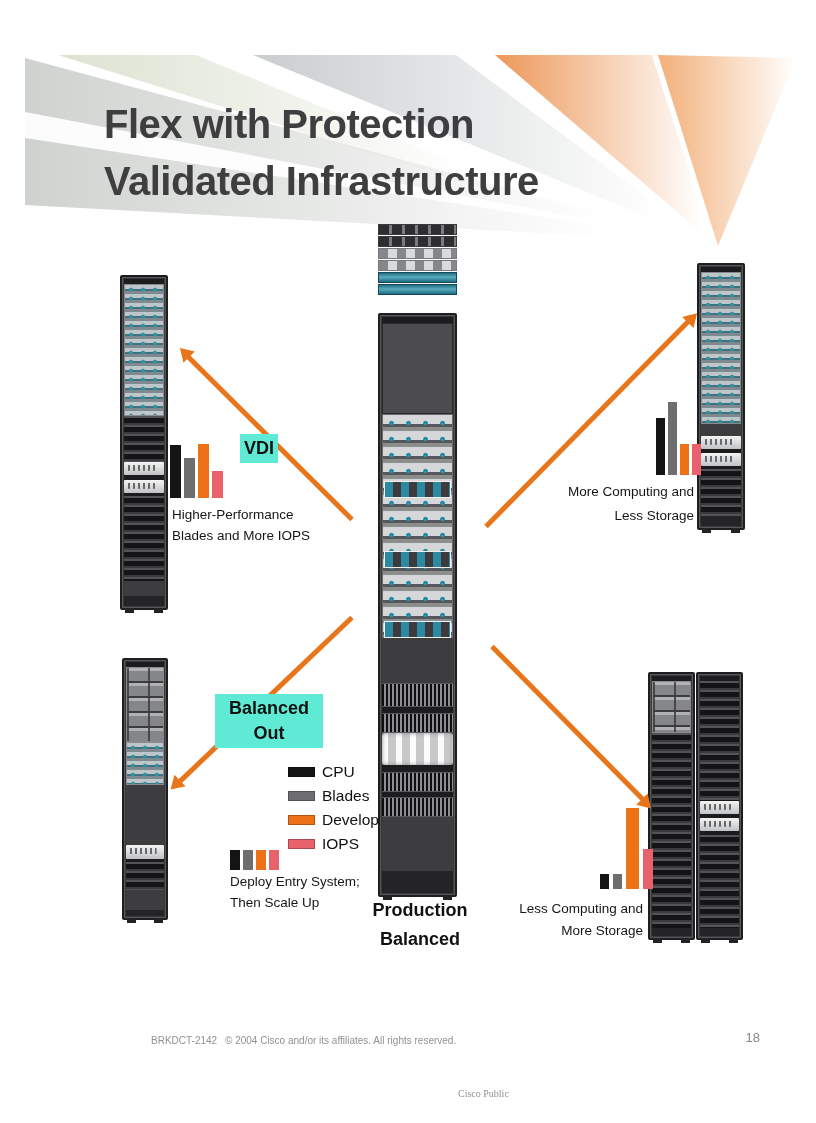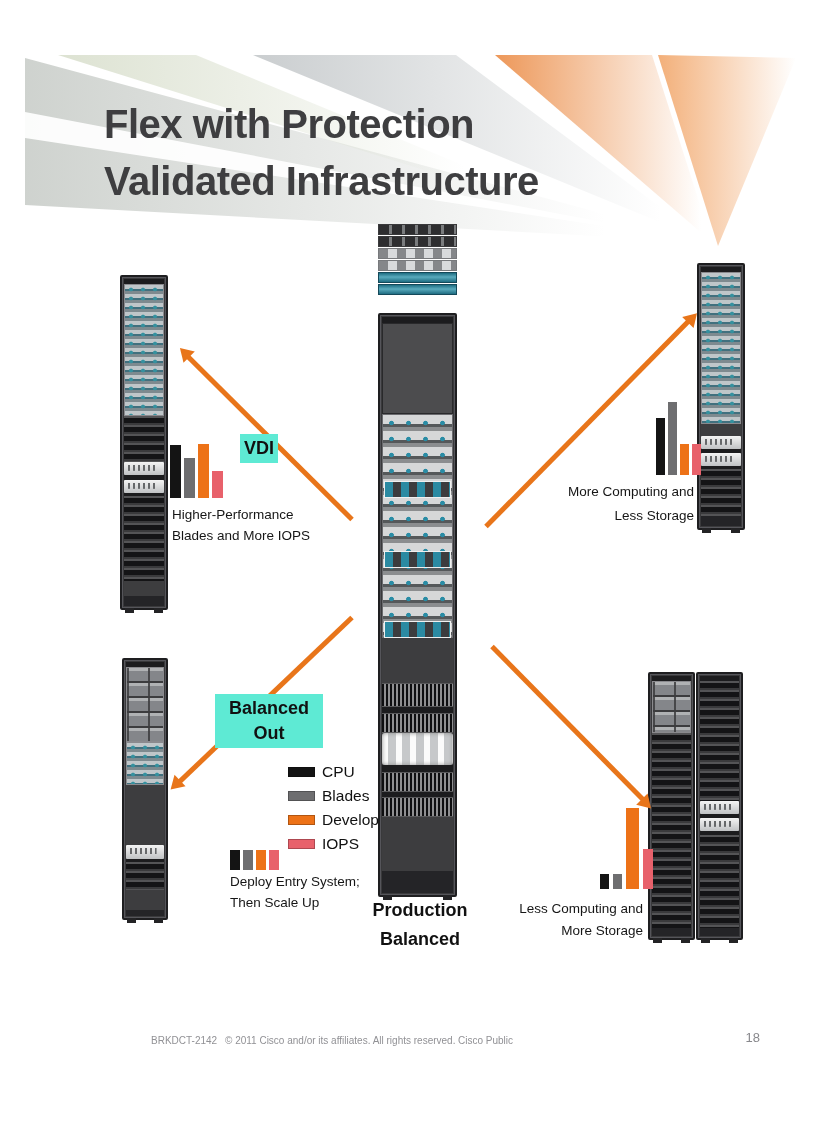--- a/index.html
+++ b/index.html
@@ -287,17 +287,17 @@
   </div>
 
   <div class="chart" style="left:600px;top:808px;height:81px;gap:4px;">
     <div class="bar" style="width: 9px; height: 15px; background: rgb(20, 20, 20);"></div>
     <div class="bar" style="width: 9px; height: 15px; background: rgb(110, 110, 112);"></div>
     <div class="bar" style="width: 13px; height: 81px; background: rgb(237, 114, 23);"></div>
     <div class="bar" style="width: 10px; height: 40px; background: rgb(232, 97, 107);"></div>
   </div>
 
   <div class="footer-text" style="left:108px;top:1035px;margin-left:43px;">BRKDCT-2142</div>
-  <div class="footer-text" style="left:225px;top:1035px;">© 2011 Cisco and/or its affiliates. All rights reserved.</div>
-  <div class="footer-text" style="left:458px;top:1035px;">Cisco Public</div>
+  <div class="footer-text" style="left:225px;top:1035px;">© 2004 Cisco and/or its affiliates. All rights reserved.</div>
+  <div class="footer-text" style="left:458px;top:1088px;font-family:Liberation Serif, serif;">Cisco Public</div>
   <div class="abs page-num">18</div>
 
 </div>
 
 </body></html>

